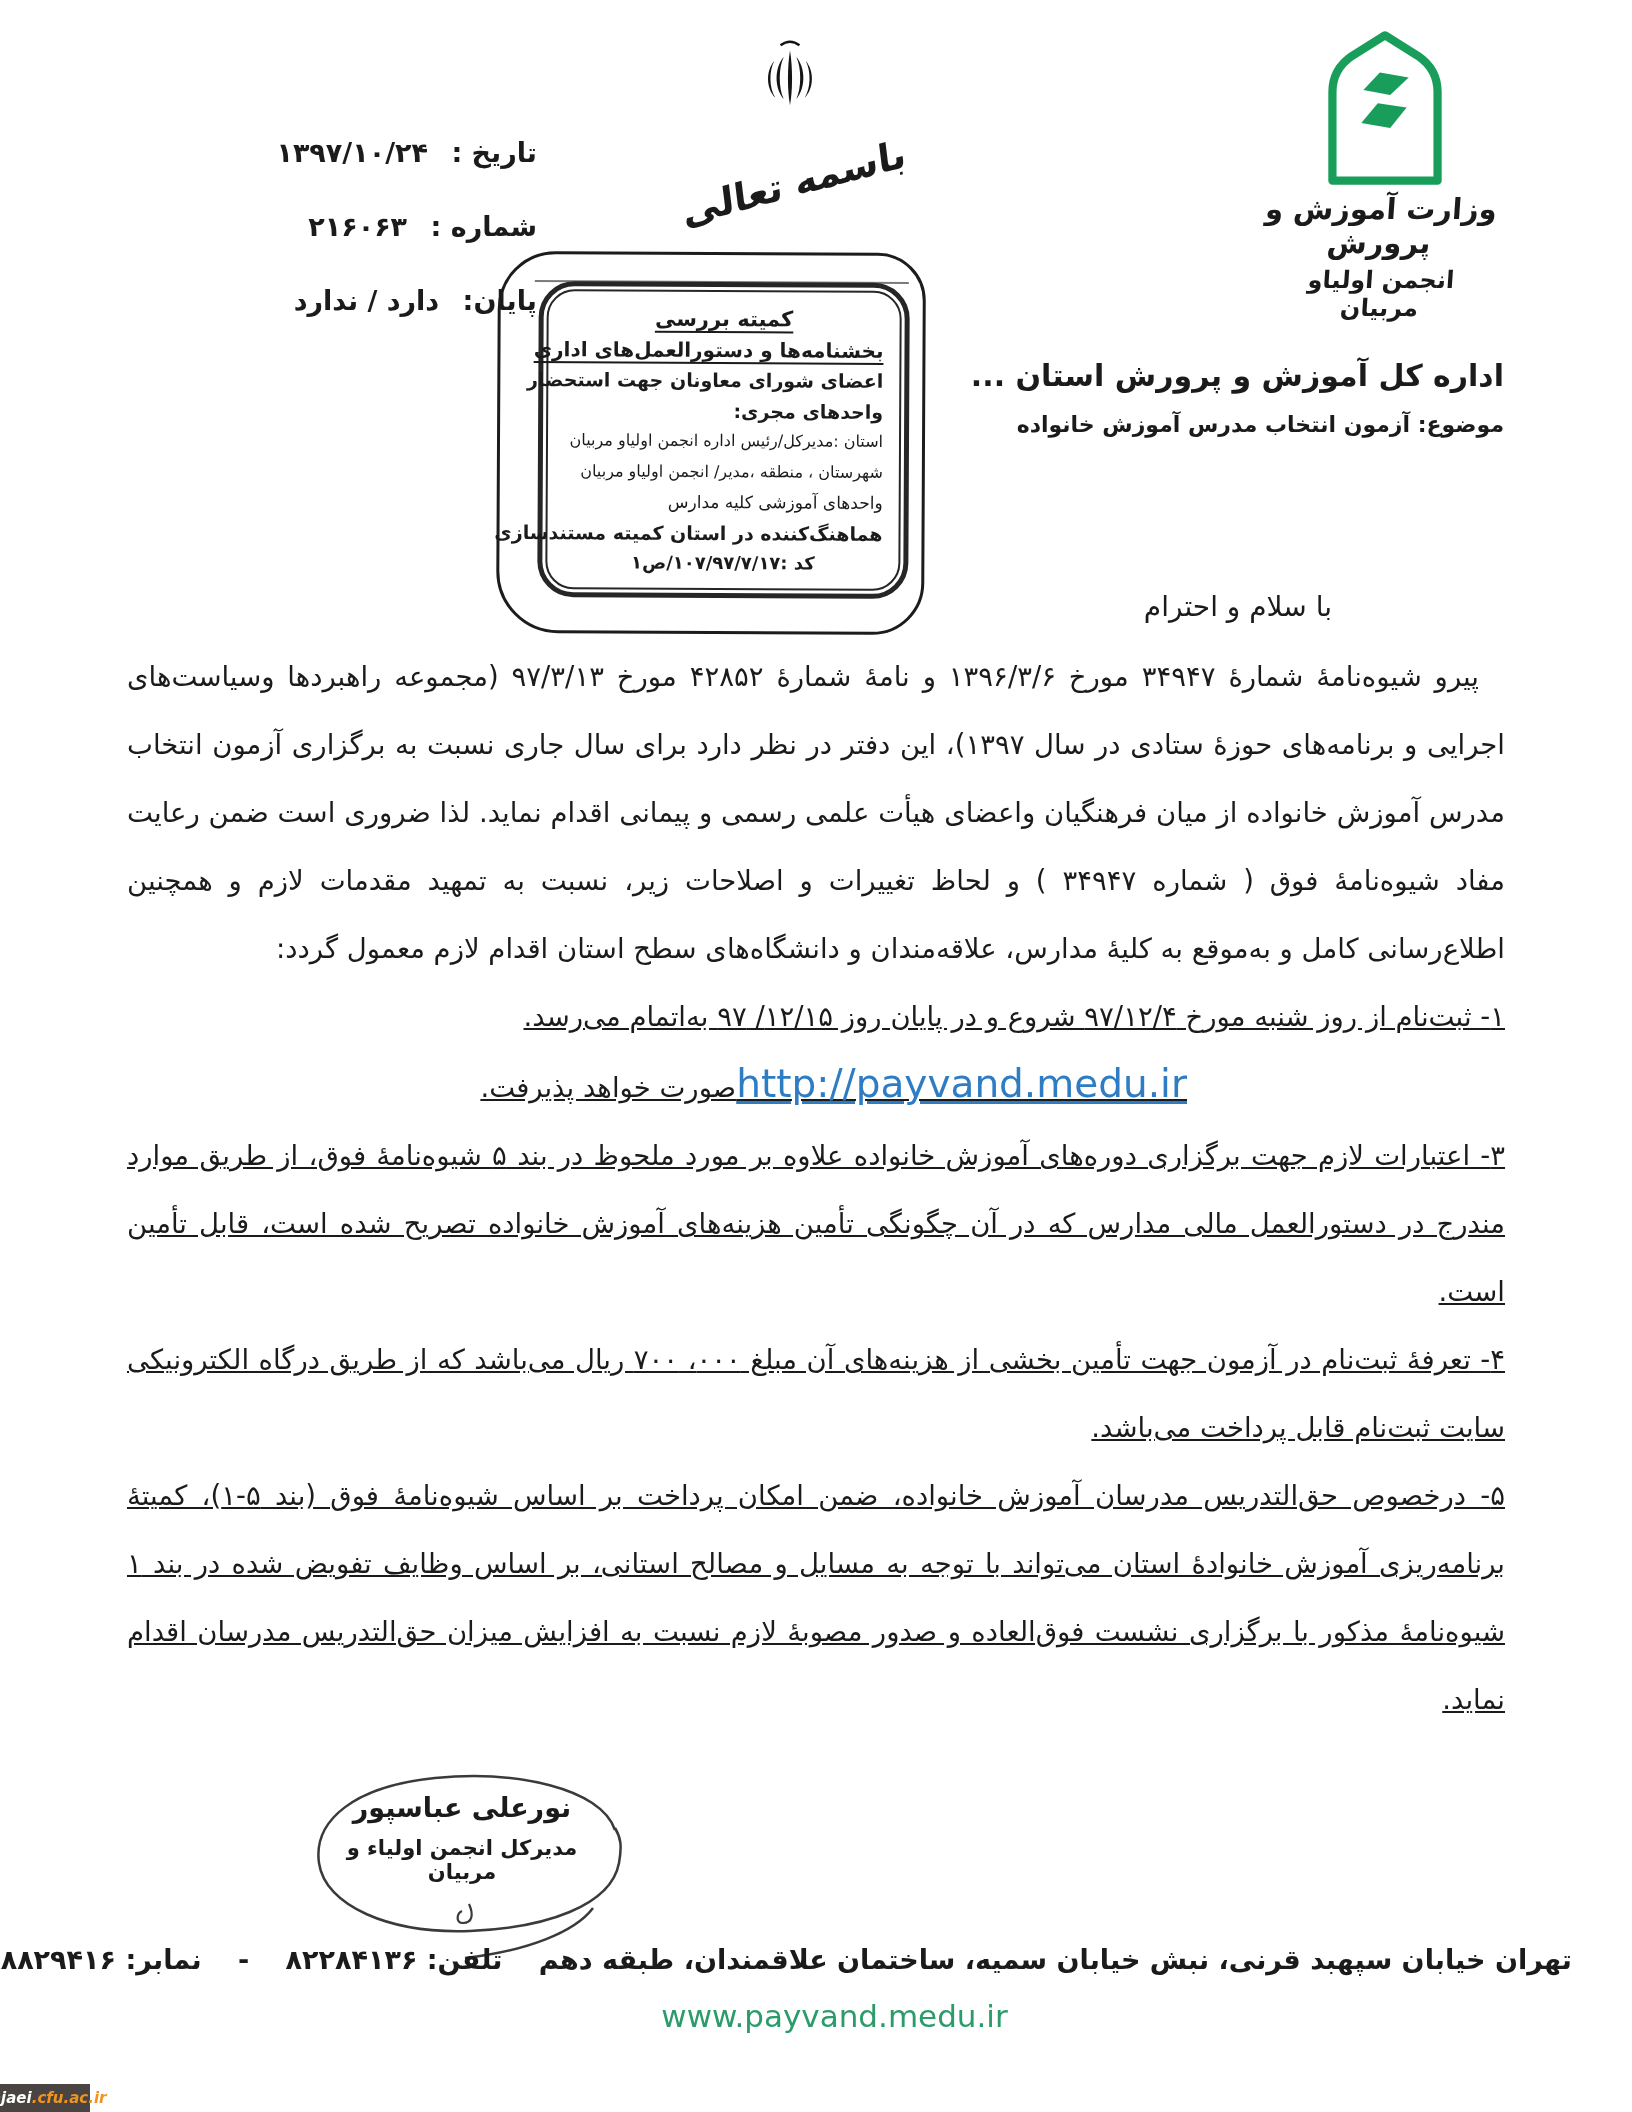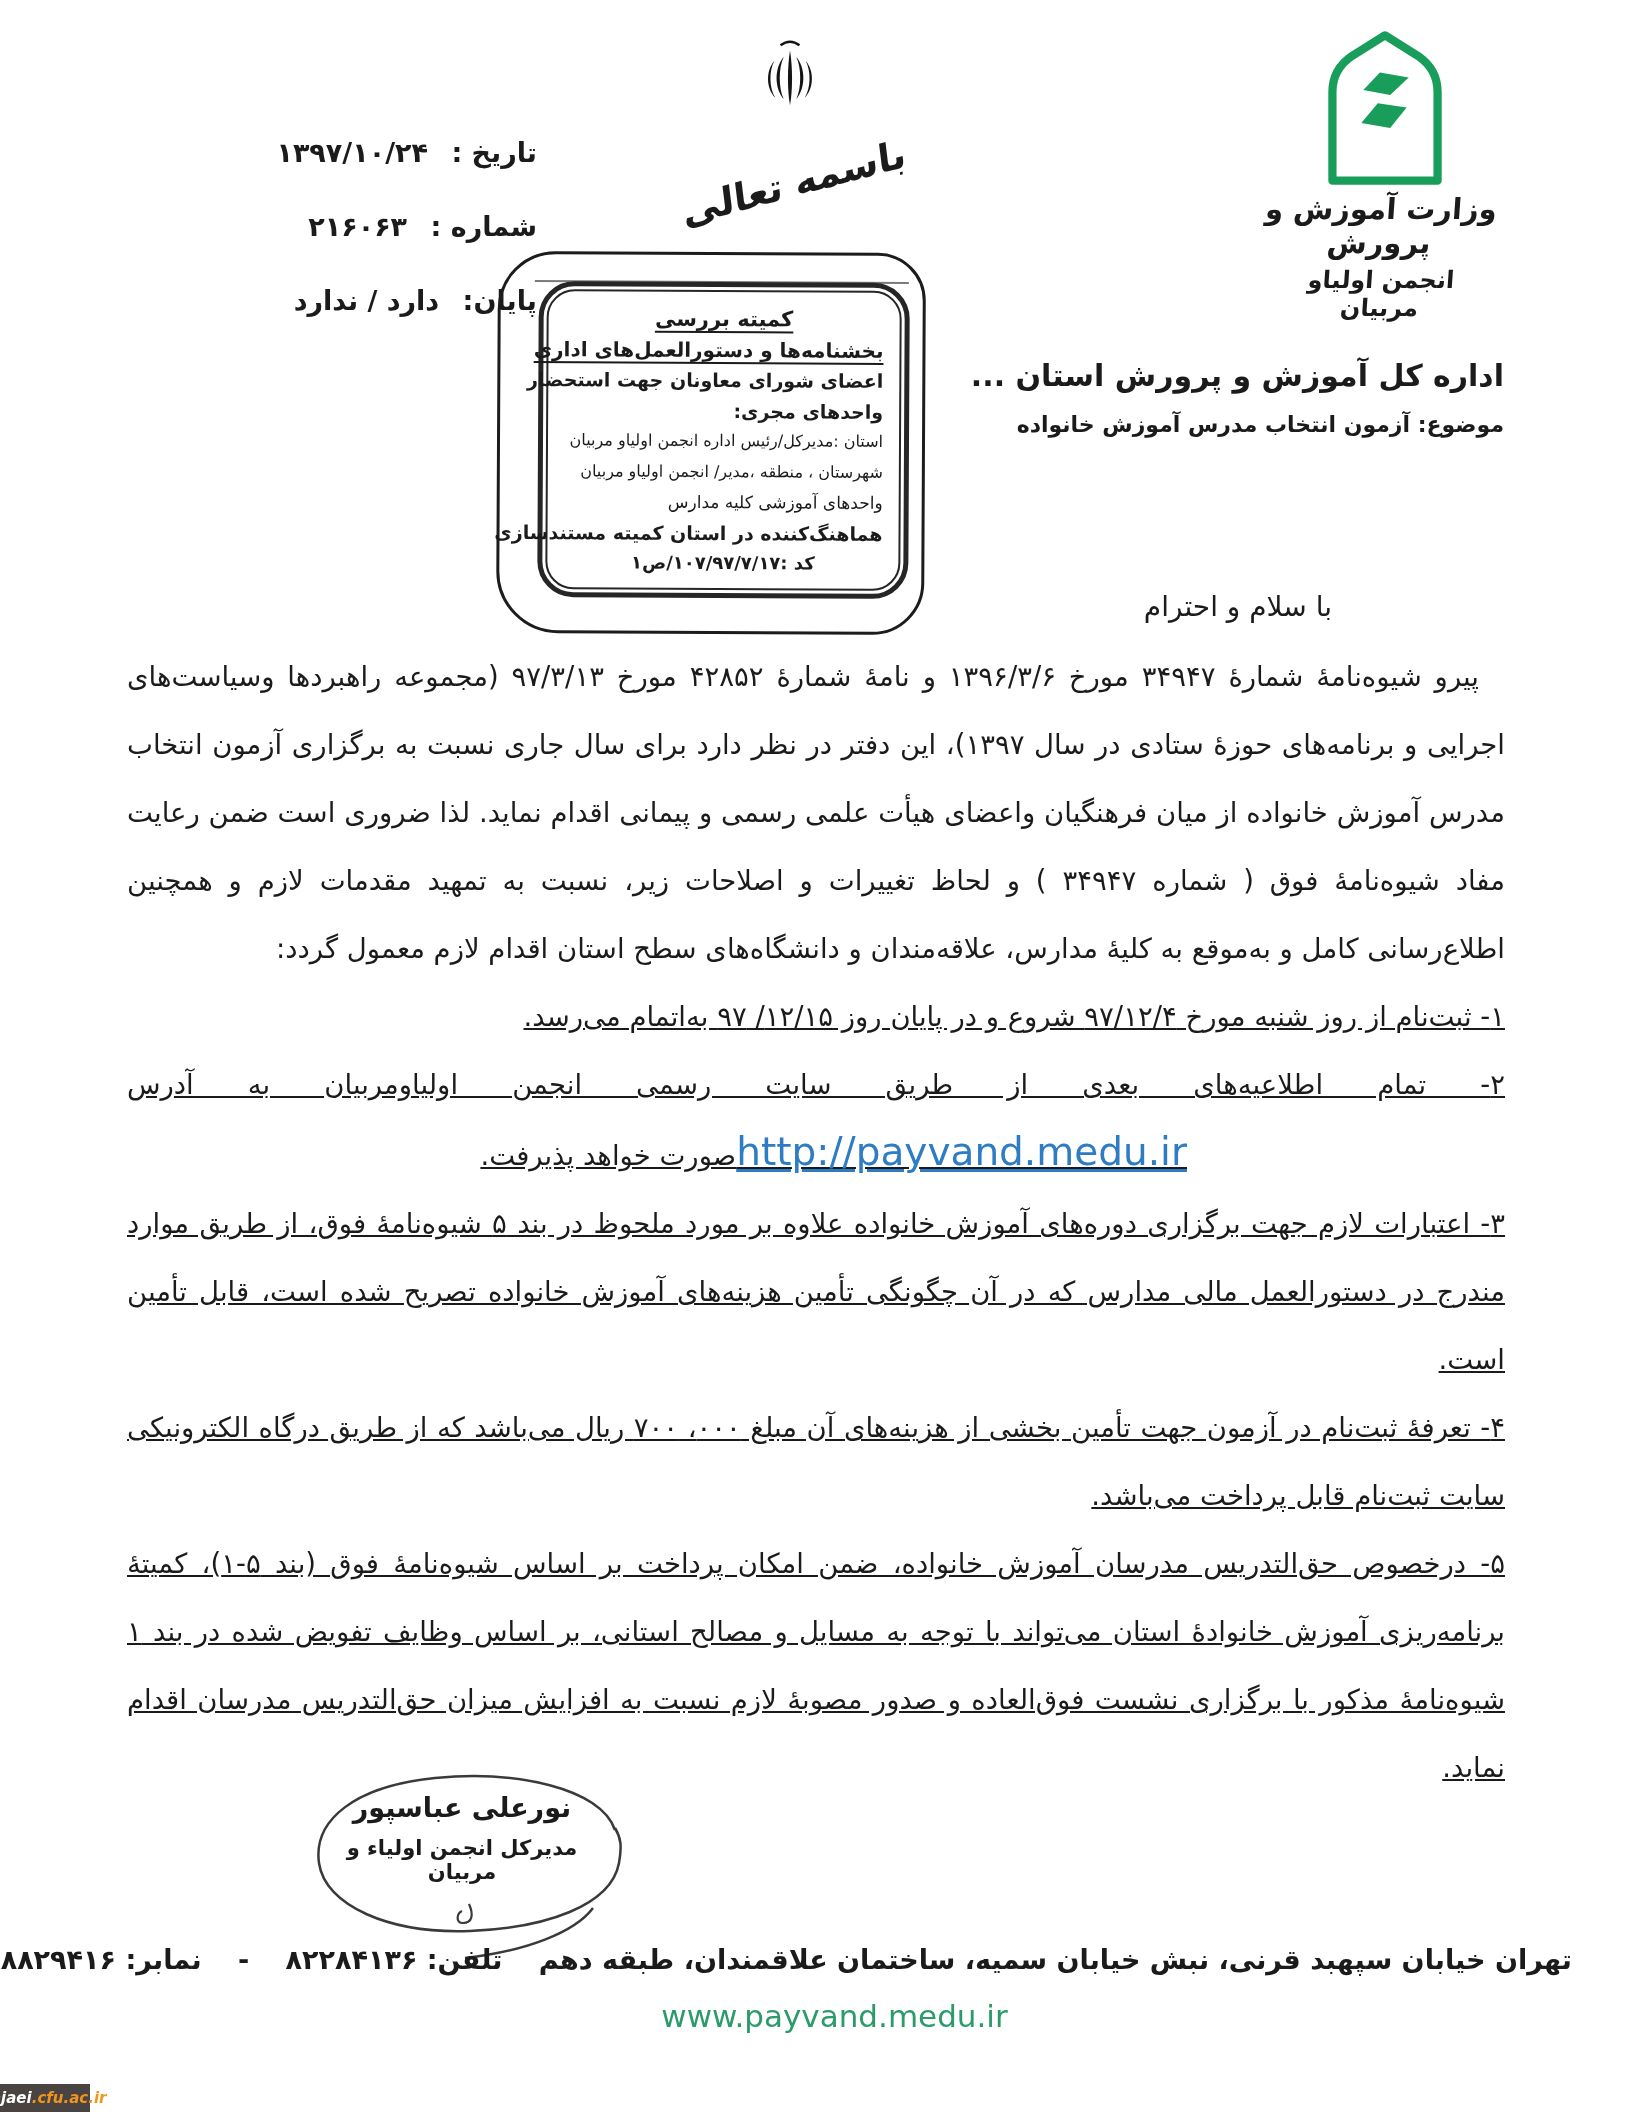--- a/index.html
+++ b/index.html
@@ -149,21 +149,20 @@
         <div class="s-line s-c s-b s9">کد :۱۰۷/۹۷/۷/۱۷/ص۱</div>
       </div>
     </div>
   </div>
 
   <div class="salutation">با سلام و احترام</div>
 
   <div class="body-text">
     <p class="para">پیرو شیوه‌نامۀ شمارۀ ۳۴۹۴۷ مورخ ۱۳۹۶/۳/۶ و نامۀ شمارۀ ۴۲۸۵۲ مورخ ۹۷/۳/۱۳ (مجموعه راهبردها وسیاست‌های اجرایی و برنامه‌های حوزۀ ستادی در سال ۱۳۹۷)، این دفتر در نظر دارد برای سال جاری نسبت به برگزاری آزمون انتخاب مدرس آموزش خانواده از میان فرهنگیان واعضای هیأت علمی رسمی و پیمانی اقدام نماید. لذا ضروری است ضمن رعایت مفاد شیوه‌نامۀ فوق ( شماره ۳۴۹۴۷ ) و لحاظ تغییرات و اصلاحات زیر، نسبت به تمهید مقدمات لازم و همچنین اطلاع‌رسانی کامل و به‌موقع به کلیۀ مدارس، علاقه‌مندان و دانشگاه‌های سطح استان اقدام لازم معمول گردد:</p>
     <div class="item">۱-  ثبت‌نام از روز شنبه مورخ ۹۷/۱۲/۴ شروع و در پایان روز ۱۲/۱۵/ ۹۷ به‌اتمام می‌رسد.</div>
-    <div class="item item-stretch">۲-  تمام اطلاعیه‌های بعدی از طریق سایت رسمی انجمن اولیاومربیان به آدرس</div>
     <div class="item url-line">
       <a class="doc-link" href="#">http://payvand.medu.ir</a><span>صورت خواهد پذیرفت.</span>
     </div>
     <div class="item">۳-  اعتبارات لازم جهت برگزاری دوره‌های آموزش خانواده علاوه بر مورد ملحوظ در بند ۵ شیوه‌نامۀ فوق، از طریق موارد مندرج در دستورالعمل مالی مدارس که در آن چگونگی تأمین هزینه‌های آموزش خانواده تصریح شده است، قابل تأمین است.</div>
     <div class="item">۴-  تعرفۀ ثبت‌نام در آزمون جهت تأمین بخشی از هزینه‌های آن مبلغ ۰۰۰، ۷۰۰ ریال می‌باشد که از طریق درگاه الکترونیکی سایت ثبت‌نام قابل پرداخت می‌باشد.</div>
     <div class="item">۵-  درخصوص حق‌التدریس مدرسان آموزش خانواده، ضمن امکان پرداخت بر اساس شیوه‌نامۀ فوق (بند ۵-۱)، کمیتۀ برنامه‌ریزی آموزش خانوادۀ استان می‌تواند با توجه به مسایل و مصالح استانی، بر اساس وظایف تفویض شده در بند ۱ شیوه‌نامۀ مذکور با برگزاری نشست فوق‌العاده و صدور مصوبۀ لازم نسبت به افزایش میزان حق‌التدریس مدرسان اقدام نماید.</div>
   </div>
 
   <div class="signature">
     <svg width="358" height="205" viewBox="0 0 358 205" xmlns="http://www.w3.org/2000/svg">

